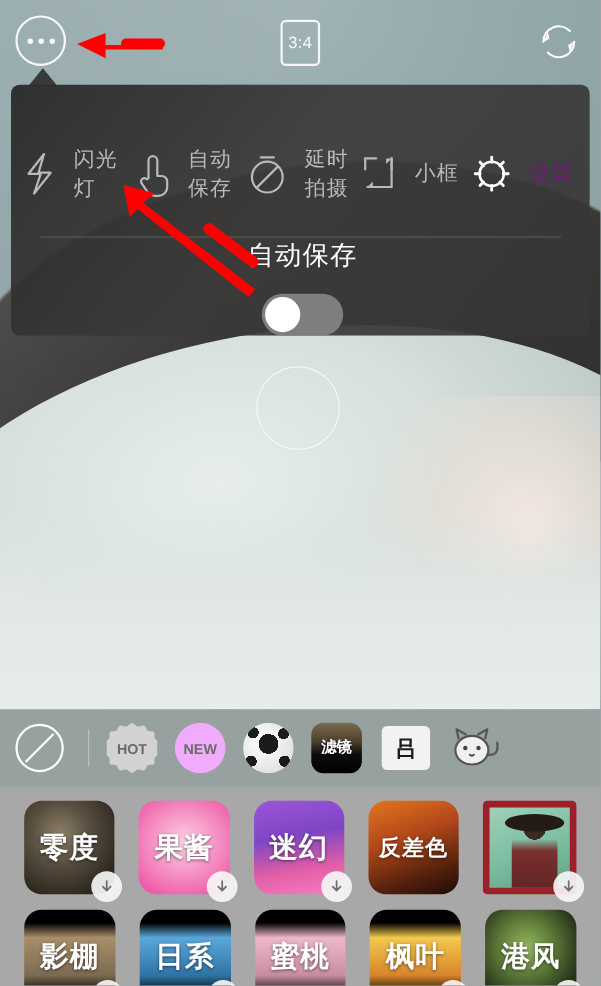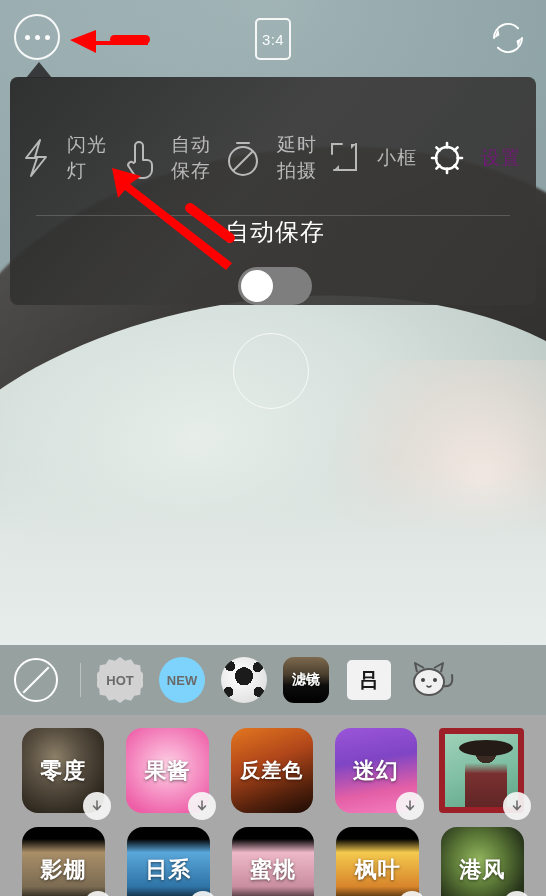--- a/index.html
+++ b/index.html
@@ -239,21 +239,21 @@
     background: #d2d2d2;
     clip-path: polygon(50% 0%,61% 8%,74% 5%,81% 16%,94% 18%,95% 31%,105% 40%,99% 50%,
                        105% 60%,95% 69%,94% 82%,81% 84%,74% 95%,61% 92%,50% 100%,
                        39% 92%,26% 95%,19% 84%,6% 82%,5% 69%,-5% 60%,1% 50%,
                        -5% 40%,5% 31%,6% 18%,19% 16%,26% 5%,39% 8%);
     display: flex; align-items: center; justify-content: center;
     font-size: 13px; font-weight: bold; color: #6a6a6a;
   }
   .pill-circle {
     width: 46px; height: 46px; border-radius: 50%;
-    background: #7dd3fc;
+    background: #f0abfc;
     display: flex; align-items: center; justify-content: center;
     font-size: 13px; font-weight: bold; color: #6a6a6a;
   }
   .ball {
     width: 46px; height: 46px; border-radius: 50%;
     background:
       radial-gradient(circle at 50% 42%, #1b1b1b 0 9px, transparent 9px),
       radial-gradient(circle at 20% 20%, #1b1b1b 0 5px, transparent 5px),
       radial-gradient(circle at 80% 22%, #1b1b1b 0 5px, transparent 5px),
       radial-gradient(circle at 16% 76%, #1b1b1b 0 5px, transparent 5px),
@@ -300,21 +300,21 @@
     display: flex; align-items: center; justify-content: center;
     overflow: visible;
   }
   .fcell .fbg {
     position: absolute; inset: 0;
     border-radius: 16px;
     overflow: hidden;
   }
   .fcell .fname {
     position: relative;
-    font-size: 22px;
+    font-size: 26px;
     font-weight: bold;
     color: #ffffff;
     letter-spacing: 1px;
     text-shadow: 0 1px 3px rgba(0,0,0,.55);
   }
   .dl {
     position: absolute;
     right: -7px; bottom: -7px;
     width: 28px; height: 28px;
     border-radius: 50%;
@@ -536,32 +536,32 @@
         <span class="fbg" style="background:radial-gradient(65% 60% at 50% 45%,#ffd3e6 0%,#f79ecb 45%,#ee5fa8 100%)"></span>
         <span class="fname">果酱</span>
         <span class="dl">
           <svg width="16" height="16" viewBox="0 0 16 16">
               <path d="M8 3 L8 11 M4.5 8 L8 11.6 L11.5 8" fill="none" stroke="#6f6f6f" stroke-width="1.6" stroke-linecap="round" stroke-linejoin="round"></path>
             </svg>
         </span>
       </div>
 
       <div class="fcell">
-        <span class="fbg" style="background:linear-gradient(160deg,#e3761f 0%,#b0461a 40%,#54210c 75%,#1d0b05 100%)"></span>
-        <span class="fname" style="font-size:20px">反差色</span>
-      </div>
-
-      <div class="fcell">
         <span class="fbg" style="background:linear-gradient(170deg,#9a55d8 0%,#7f45c4 38%,#e35fa6 72%,#f77ec0 100%)"></span>
         <span class="fname">迷幻</span>
         <span class="dl">
           <svg width="16" height="16" viewBox="0 0 16 16">
               <path d="M8 3 L8 11 M4.5 8 L8 11.6 L11.5 8" fill="none" stroke="#6f6f6f" stroke-width="1.6" stroke-linecap="round" stroke-linejoin="round"></path>
             </svg>
         </span>
+      </div>
+
+      <div class="fcell">
+        <span class="fbg" style="background:linear-gradient(160deg,#e3761f 0%,#b0461a 40%,#54210c 75%,#1d0b05 100%)"></span>
+        <span class="fname" style="font-size:20px">反差色</span>
       </div>
 
       <div class="fcell" style="overflow:visible">
         <span class="photo-cell">
           <span class="ph-fig"></span>
           <span class="ph-hat"></span>
         </span>
         <span class="dl">
           <svg width="16" height="16" viewBox="0 0 16 16">
               <path d="M8 3 L8 11 M4.5 8 L8 11.6 L11.5 8" fill="none" stroke="#6f6f6f" stroke-width="1.6" stroke-linecap="round" stroke-linejoin="round"></path>

